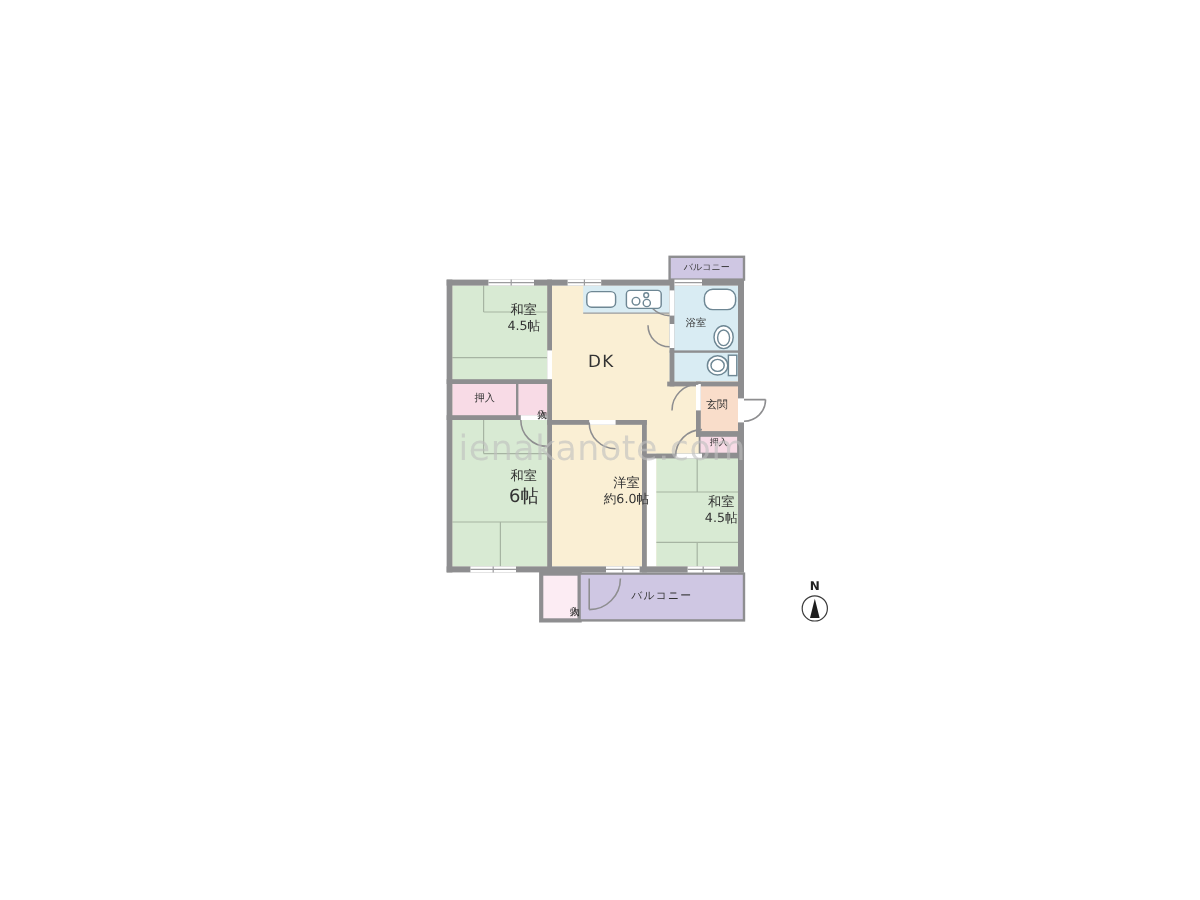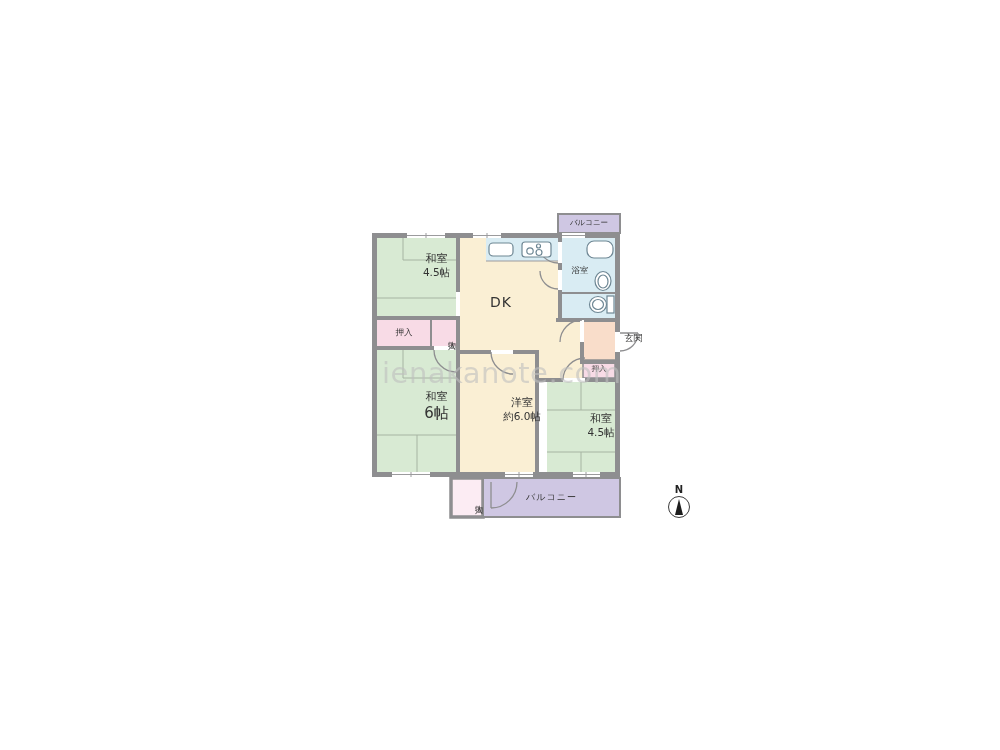--- a/index.html
+++ b/index.html
@@ -160,21 +160,21 @@
     </g>
   </svg>
 
   <div class="lbl" style="left:186px;top:6px;width:62px;font-size:7.5px;">バルコニー</div>
   <div class="lbl" style="left:5px;top:40px;width:79px;font-size:11px;">
     <span class="nm">和室</span>
     <span class="nm" style="font-size:10.5px;">4.5帖</span>
   </div>
   <div class="lbl" style="left:88px;top:82px;width:82px;font-size:14px;letter-spacing:1px;">DK</div>
   <div class="lbl" style="left:186px;top:53px;width:44px;font-size:8.5px;">浴室</div>
-  <div class="lbl" style="left:208px;top:121px;width:35px;font-size:9px;margin-left:36px;">玄関</div>
+  <div class="lbl" style="left:208px;top:121px;width:35px;font-size:9px;">玄関</div>
   <div class="lbl" style="left:5px;top:115px;width:54px;font-size:8.5px;">押入</div>
   <div class="lbl vert" style="left:59px;top:110px;width:25px;height:25px;font-size:8px;">物入</div>
   <div class="lbl" style="left:211px;top:152px;width:32px;font-size:7.5px;">押入</div>
   <div class="lbl" style="left:5px;top:178px;width:79px;font-size:11px;">
     <span class="nm">和室</span>
     <span class="nm" style="font-size:15px;">6帖</span>
   </div>
   <div class="lbl" style="left:84px;top:184px;width:92px;font-size:11px;">
     <span class="nm">洋室</span>
     <span class="nm" style="font-size:10.5px;">約6.0帖</span>

